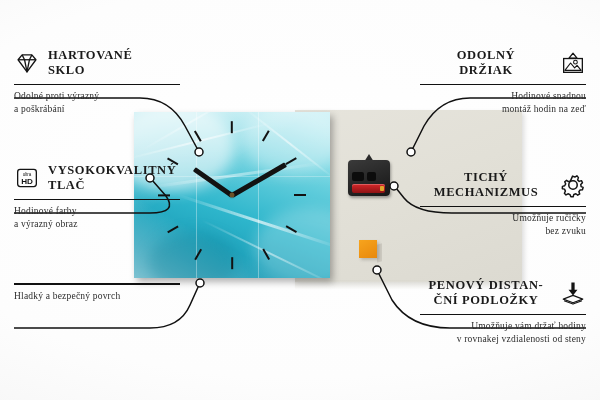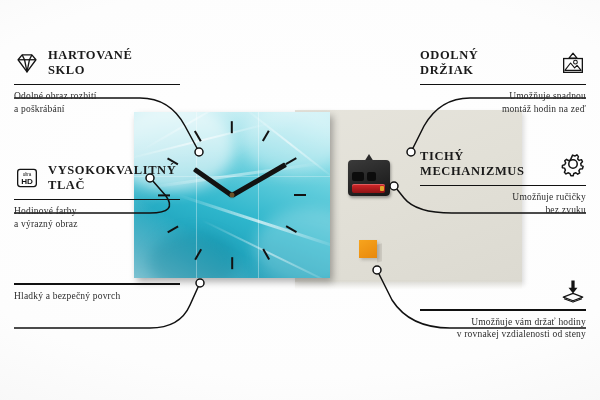--- a/index.html
+++ b/index.html
@@ -86,36 +86,36 @@
   
   .feature{position:absolute;width:166px;}
   .feature .head{display:flex;align-items:center;gap:8px;}
   .feature.left .head{justify-content:flex-start;}
   .feature.right .head{justify-content:flex-end;flex-direction:row;}
   .title{
     font-family:"Liberation Serif",serif;
     font-size:12.5px;font-weight:700;letter-spacing:.6px;color:#1a1a1a;
     line-height:1.22;text-transform:uppercase;
   }
-  .feature.right .title{text-align:left;}
+  .feature.right .title{text-align:center;}
   .rule{height:1.5px;background:#111;margin:5px 0 5px;width:100%;}
   .desc{
     font-family:"Liberation Serif",serif;
     font-size:9.5px;color:#2b2b2b;line-height:1.35;letter-spacing:.2px;
   }
   .feature.right .desc{text-align:right;}
   .ico{width:26px;height:26px;flex:0 0 26px;display:block;}
   .ico svg{display:block;width:26px;height:26px;}
 
   
   #f-glass{left:14px;top:48px;}
   #f-print{left:14px;top:163px;}
   #f-edge{left:14px;top:278px;}
   #f-holder{left:420px;top:48px;}
-  #f-mech{left:420px;top:149px;}
+  #f-mech{left:420px;top:170px;}
   #f-foam{left:420px;top:278px;}
 </style>
 </head>
 <body>
 
 <div id="stage">
 
   <div class="photo-wrap">
 
     <div class="wall-panel"></div>
@@ -204,21 +204,21 @@
             </g>
           </svg>
       </span>
       <span class="title">
         <span>HARTOVANÉ</span><br>
         <span>SKLO</span>
       </span>
     </div>
     <div class="rule"></div>
     <div class="desc">
-      <span>Odolné obraz rozbití</span><br>
+      <span>Odolné proti výrazný</span><br>
       <span>a poškrábání</span>
     </div>
   </div>
 
   <div class="feature left" id="f-print">
     <div class="head">
       <span class="ico">
         <svg viewBox="0 0 32 32">
           <rect x="4.5" y="5.5" width="23" height="21" rx="3" fill="none" stroke="#141414" stroke-width="1.6"></rect>
           <text x="16" y="14" text-anchor="middle" font-family="Liberation Sans, sans-serif" font-size="5.5" fill="#141414">ultra</text>
@@ -254,21 +254,21 @@
         <svg viewBox="0 0 32 32">
           <path d="M16 4 L11 10 H21 Z" fill="none" stroke="#141414" stroke-width="1.5" stroke-linejoin="round"></path>
           <rect x="4.5" y="10.5" width="23" height="17" fill="none" stroke="#141414" stroke-width="1.6"></rect>
           <path d="M6 25 L13 16 L18 22 L21 19 L26 25 Z" fill="none" stroke="#141414" stroke-width="1.4" stroke-linejoin="round"></path>
           <circle cx="19" cy="15" r="2.3" fill="none" stroke="#141414" stroke-width="1.3"></circle>
         </svg>
       </span>
     </div>
     <div class="rule"></div>
     <div class="desc">
-      <span>Umožňuje snadnou</span><br>
+      <span>Hodinové snadnou</span><br>
       <span>montáž hodin na zeď</span>
     </div>
   </div>
 
   <div class="feature right" id="f-mech">
     <div class="head">
       <span class="title" style="flex:1">
         <span>TICHÝ</span><br>
         <span>MECHANIZMUS</span>
       </span>
@@ -283,20 +283,24 @@
     </div>
     <div class="rule"></div>
     <div class="desc">
       <span>Umožňuje ručičky</span><br>
       <span>bez zvuku</span>
     </div>
   </div>
 
   <div class="feature right" id="f-foam">
     <div class="head">
+      <span class="title" style="flex:1">
+        <span>PENOVÝ DISTAN-</span><br>
+        <span>ČNÍ PODLOŽKY</span>
+      </span>
       <span class="ico">
         <svg viewBox="0 0 32 32">
           <path d="M14 3 h4 v9 h3.5 L16 19 L10.5 12 H14 Z" fill="#141414"></path>
           <path d="M16 19 L28 23.5 L16 28 L4 23.5 Z" fill="none" stroke="#141414" stroke-width="1.5" stroke-linejoin="round"></path>
           <path d="M5 25.5 L16 29.6 L27 25.5" fill="none" stroke="#141414" stroke-width="1.5" stroke-linejoin="round"></path>
         </svg>
       </span>
     </div>
     <div class="rule"></div>
     <div class="desc">

